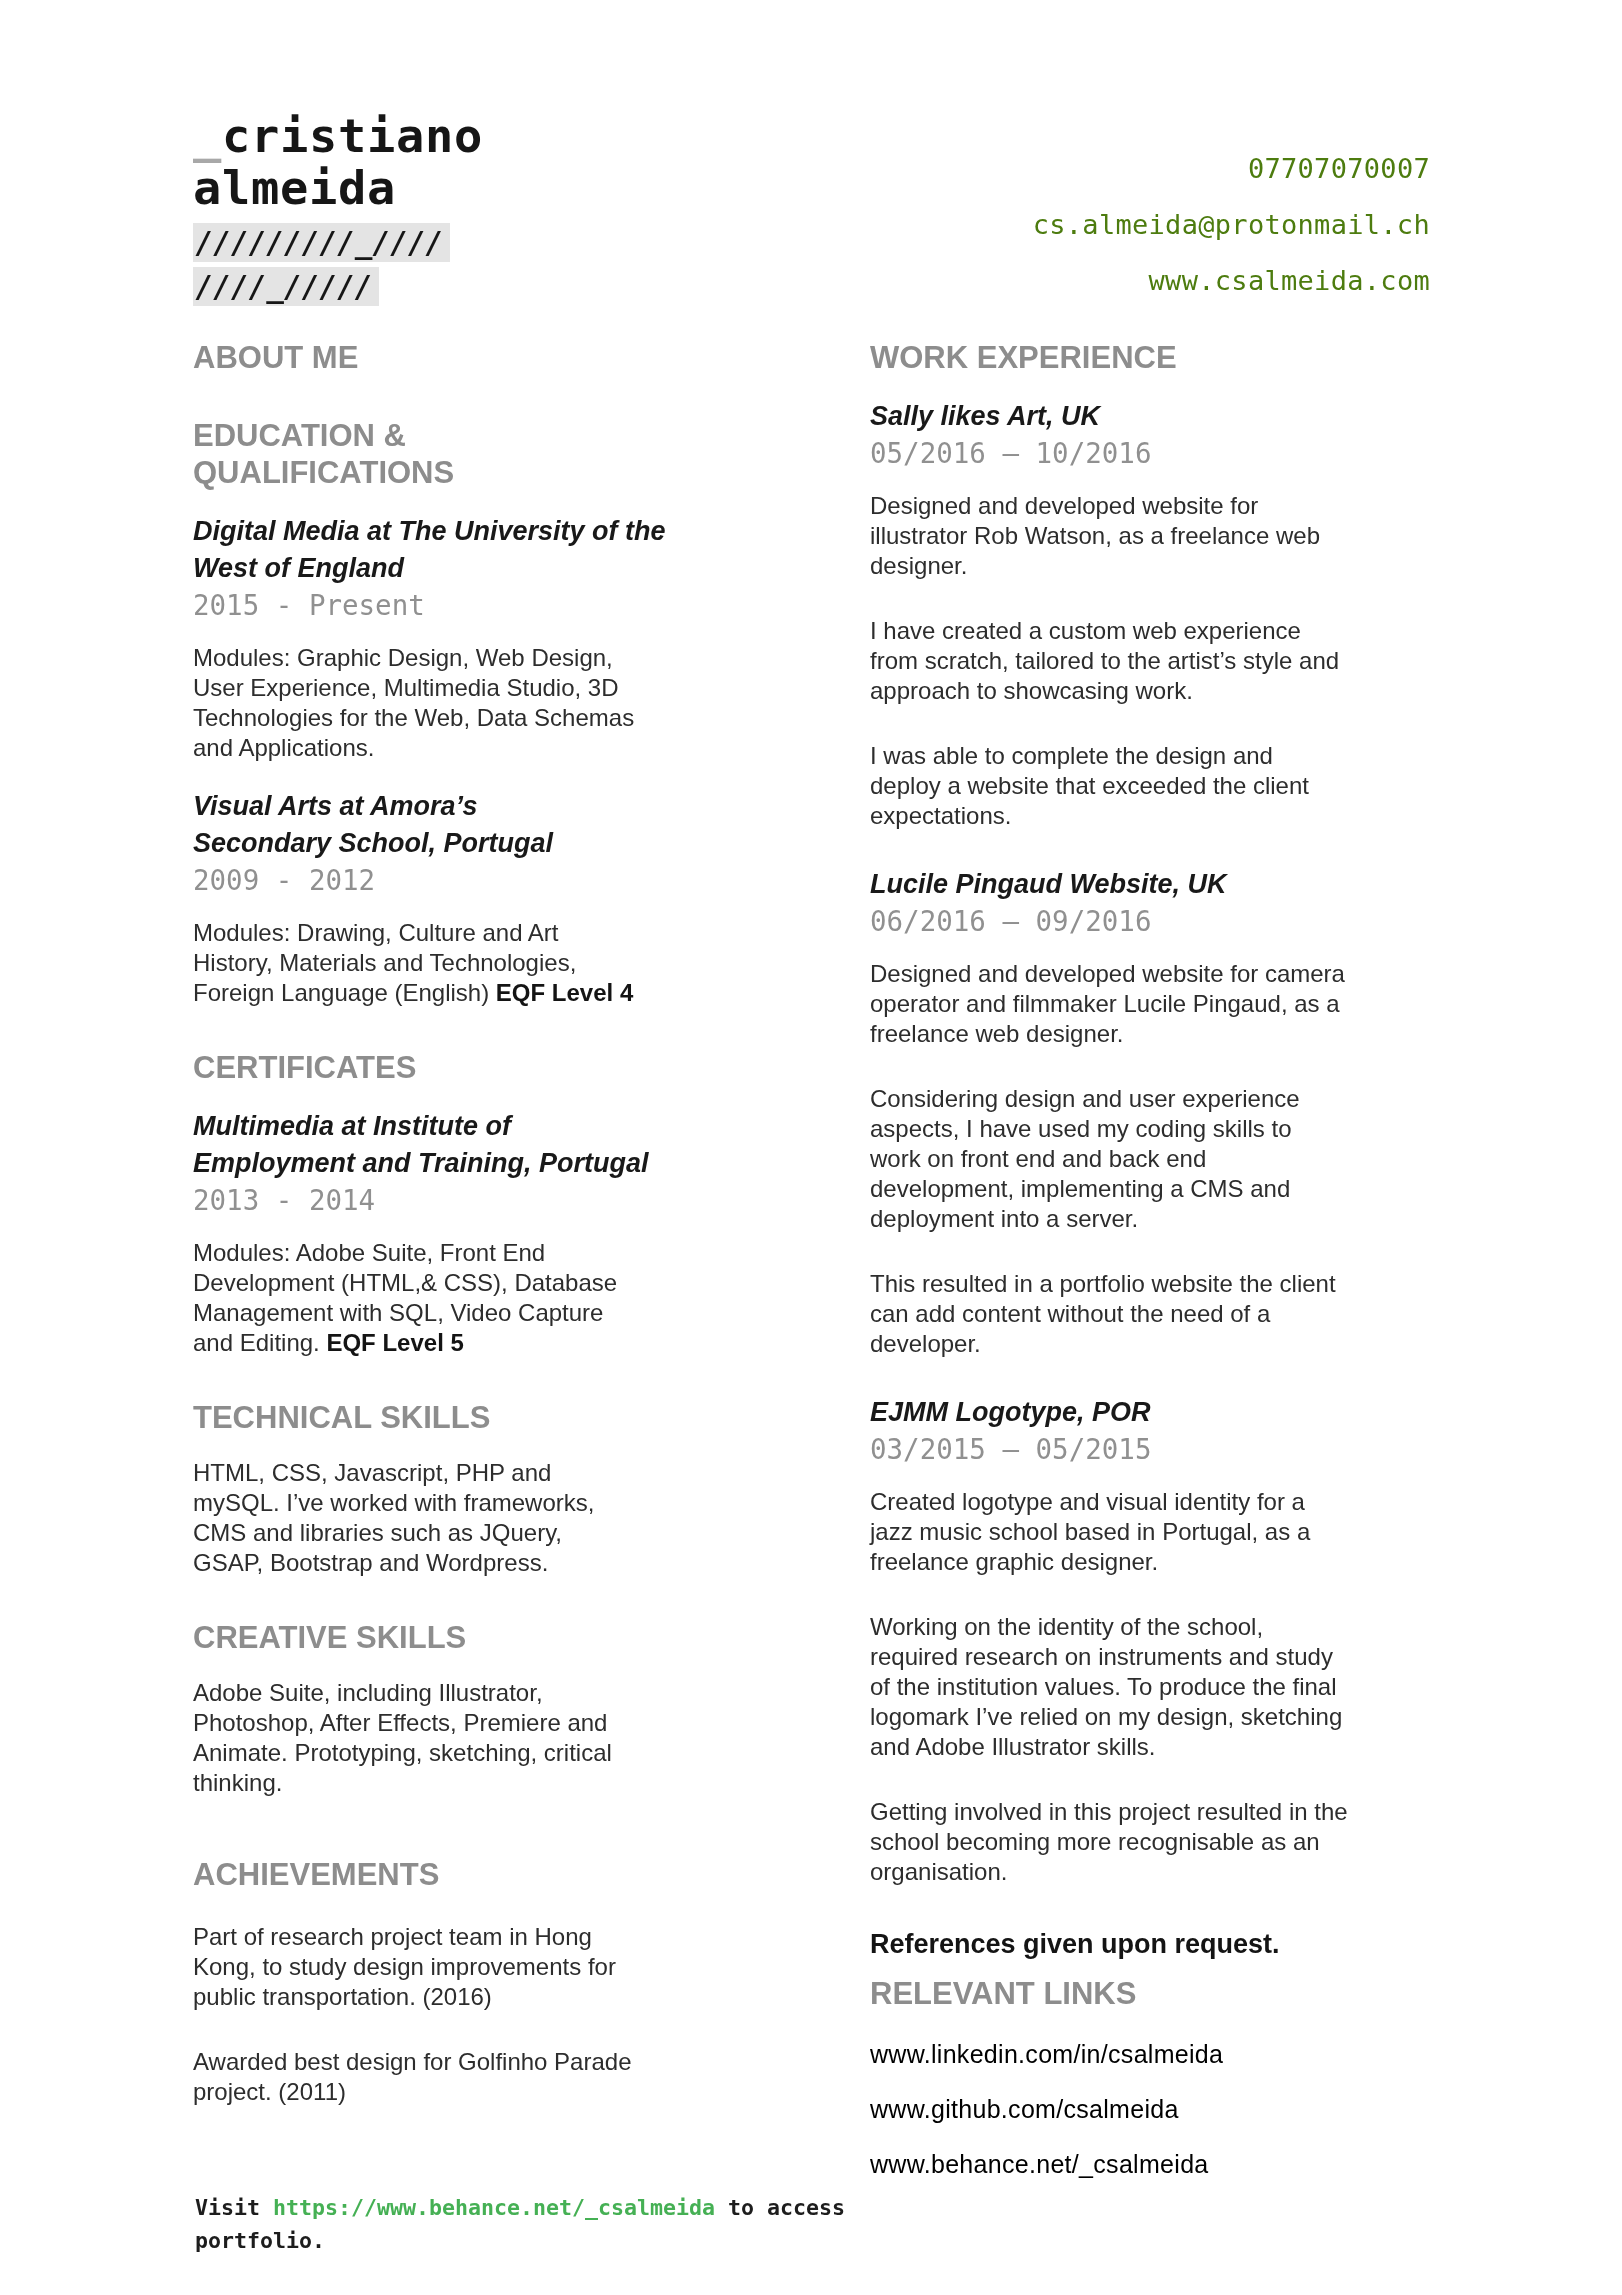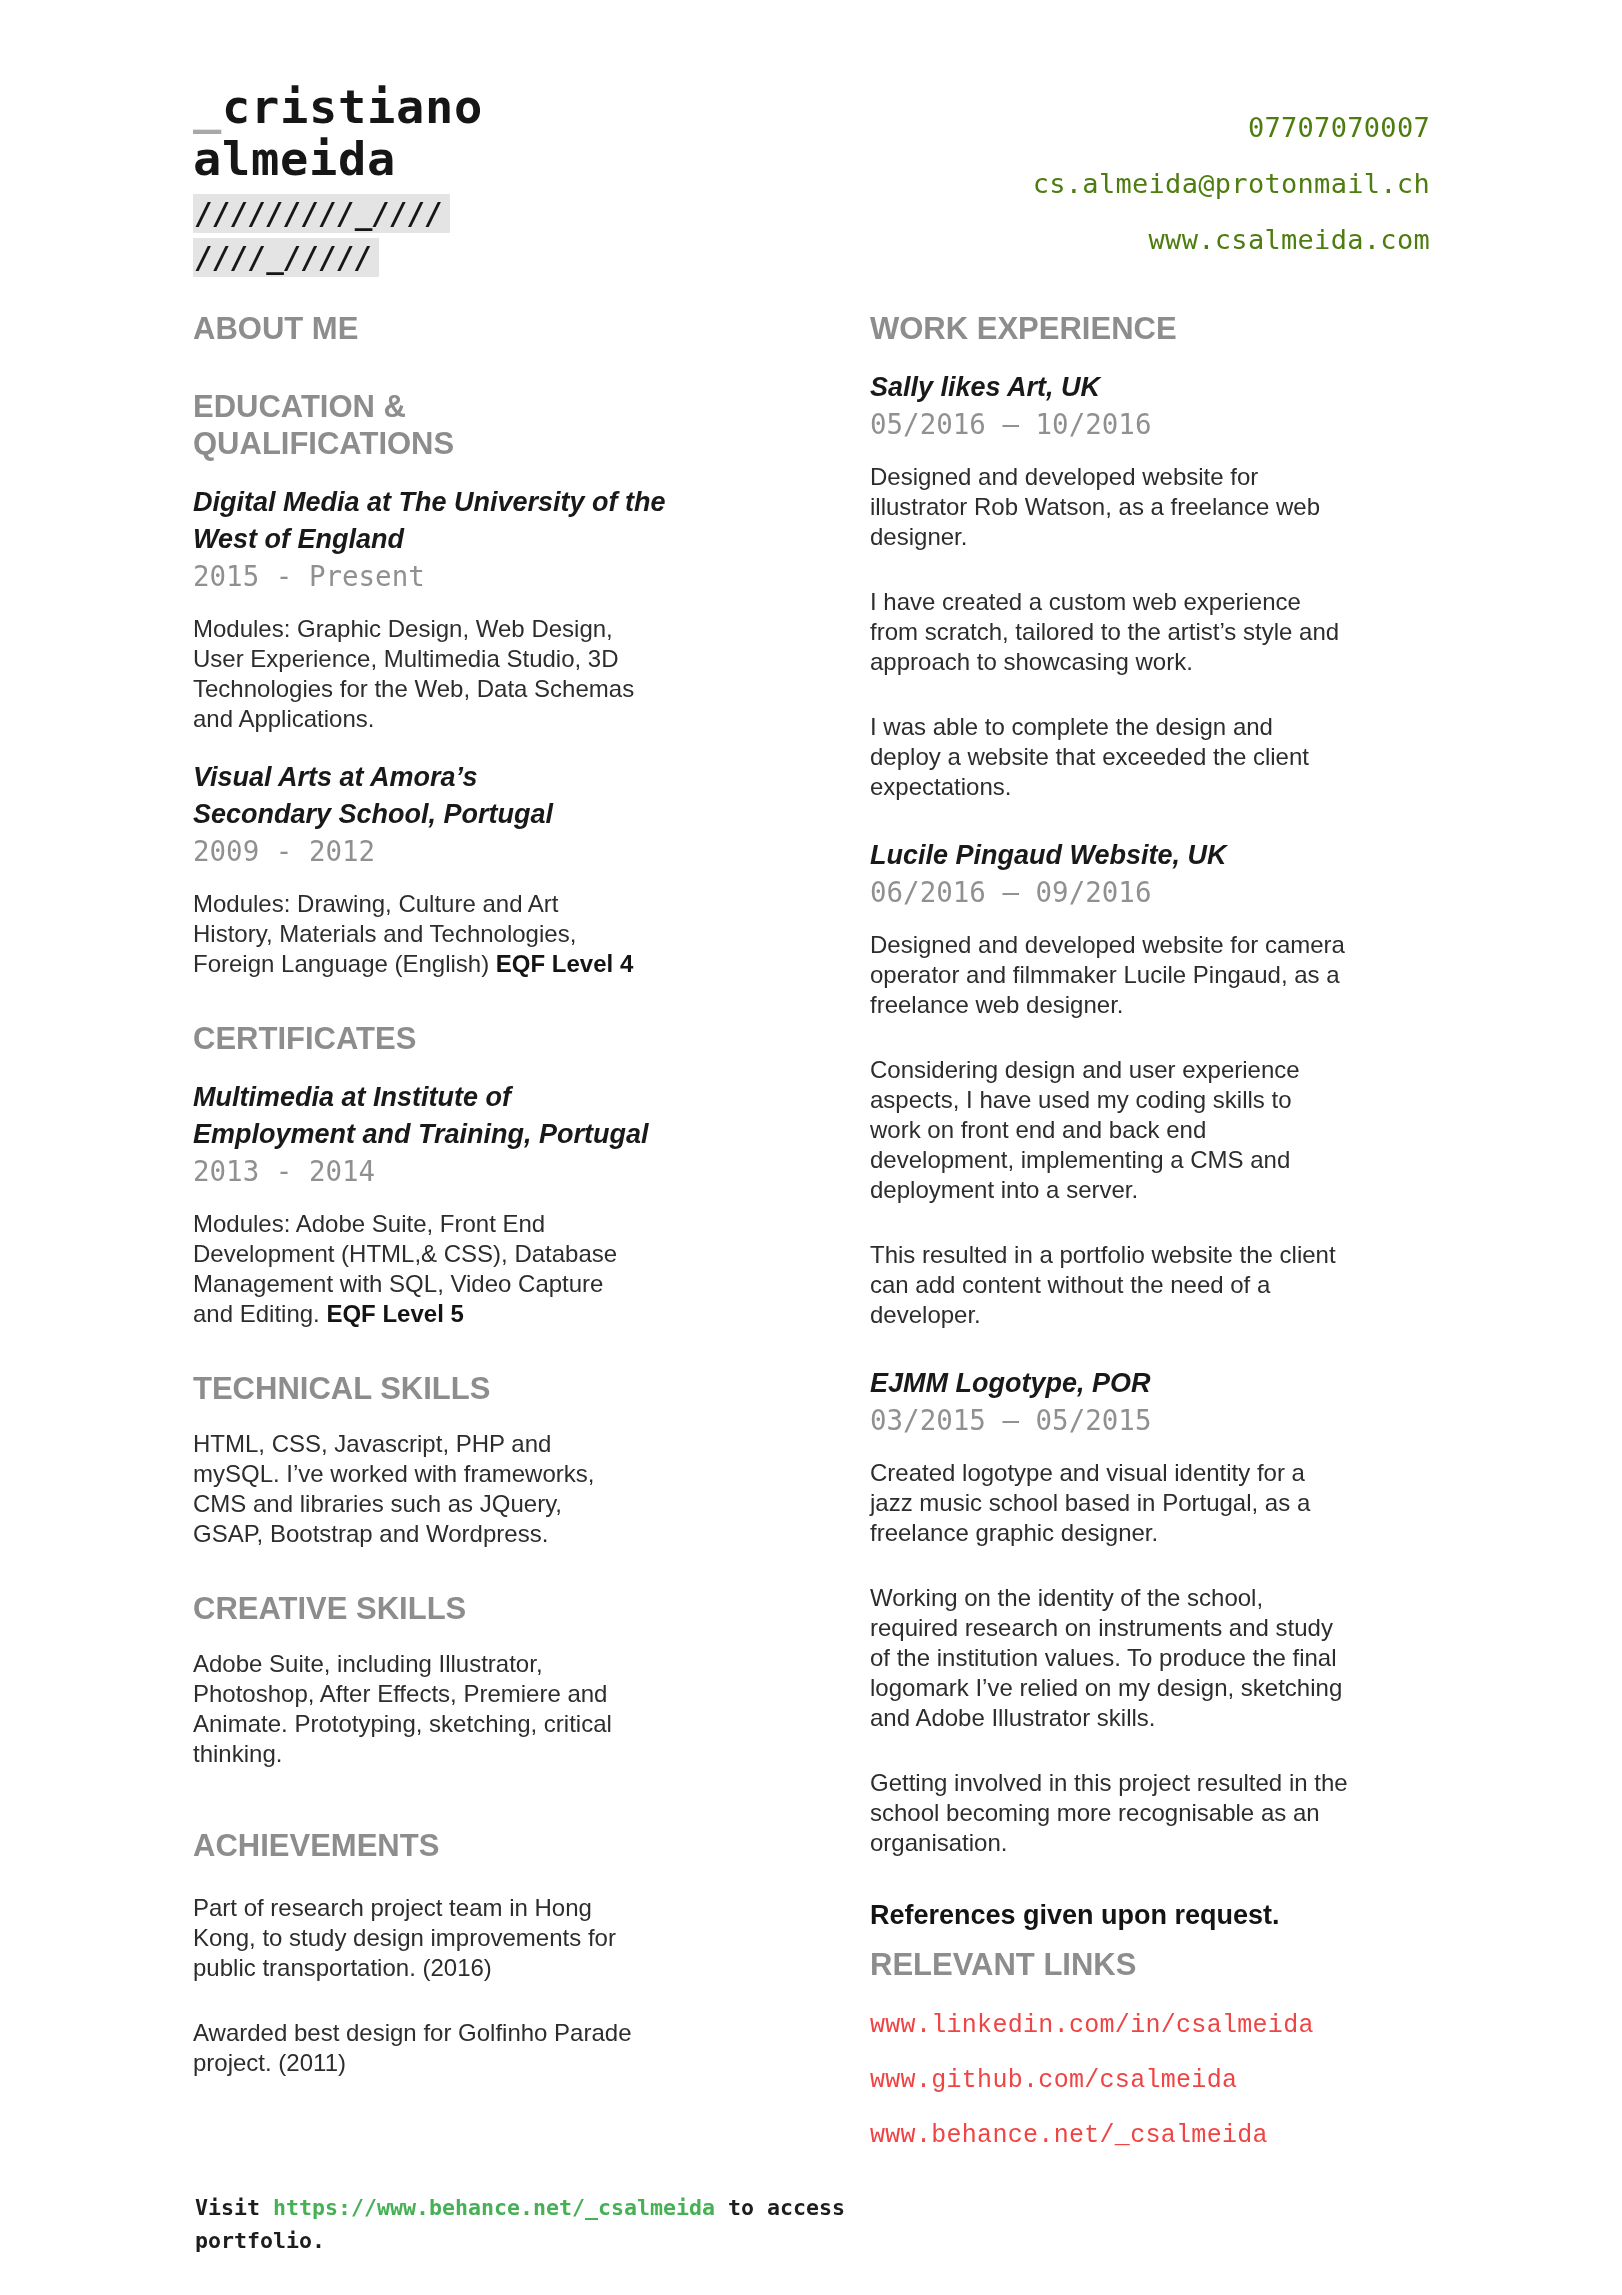--- a/index.html
+++ b/index.html
@@ -7,41 +7,41 @@
     --green:#45b054; --highlight:#e4e4e4; --name-underscore:#a8a8a8; --page-bg:#ffffff;
   }
   *{margin:0;padding:0;box-sizing:border-box;}
   html,body{background:#888;}
   .page{
     position:relative; width:1623px; height:2295px; background:var(--page-bg);
     overflow:hidden; color:var(--text);
     font-family:"Liberation Sans",sans-serif;
   }
   
-  .header{display:flex; justify-content:space-between; align-items:center; padding:81px 193px 0 193px;}
+  .header{display:flex; justify-content:space-between; align-items:flex-end; padding:110px 193px 0 193px;}
   .name{font-family:"DejaVu Sans Mono",monospace; font-weight:700; font-size:47px; line-height:52px; color:#161616; letter-spacing:0.7px;}
   .name .u{color:var(--name-underscore);}
   .slashes{margin-top:6.5px; font-family:"DejaVu Sans Mono",monospace; font-weight:700; font-style:italic; font-size:29.4px; line-height:44px; color:#161616;}
   .slashes .hl{background:var(--highlight); padding:2.6px 6.5px 2.6px 2.6px;}
   .contact{margin-top:7.9px; text-align:right; font-family:"DejaVu Sans Mono",monospace; font-size:27px; line-height:56px; color:#4d7c0f; letter-spacing:0.3px;}
   
   .columns{display:flex; padding:0 190px 0 193px;}
   .col-left{width:445px; margin-right:232px; flex:none;}
   .col-right{width:478px; flex:none;}
   h2{font-size:31px; line-height:37px; font-weight:700; color:var(--heading); letter-spacing:0px; margin:41px 0 22px 0;}
   .col-left > h2:first-child, .col-right > h2:first-child{margin-top:30px;}
   .entry{margin-bottom:9.2px;}
   .entry-title{font-size:27px; line-height:37px; font-weight:700; font-style:italic; color:var(--title); white-space:pre-line; width:543px; margin-top:25px;}
   .job-title{margin-top:29px;}
   .entry-dates{font-family:"DejaVu Sans Mono",monospace; font-size:27.5px; line-height:34px; color:var(--dates); margin:1.3px 0 21px 0;}
   p.body{font-size:24px; line-height:30px; color:var(--text); margin-bottom:35px;}
   p.body.tight{margin-bottom:17px;}
   p.body b{color:#141414;text-align:center;}
   .references{font-size:27px; font-weight:700; color:#141414; margin-top:42px;}
-  .links-list .link-item{display:block; font-family:Liberation Mono, monospace; font-size:25px; line-height:29px; color:#ef4444; text-decoration:none; margin-bottom:26px; letter-spacing:0.3px;}
+  .links-list .link-item{display:block; font-family:Liberation Sans, sans-serif; font-size:25px; line-height:29px; color:#000000; text-decoration:none; margin-bottom:26px; letter-spacing:0.3px;}
   
   .footer{position:absolute; left:195px; top:2191px; width:720px;
     font-family:"DejaVu Sans Mono",monospace; font-weight:700; font-size:21.6px; line-height:33px; color:#1d1d1d;}
   .footer a{color:var(--green); text-decoration:none;}
 </style>
 </head>
 <body>
 
 <div class="page">
 

